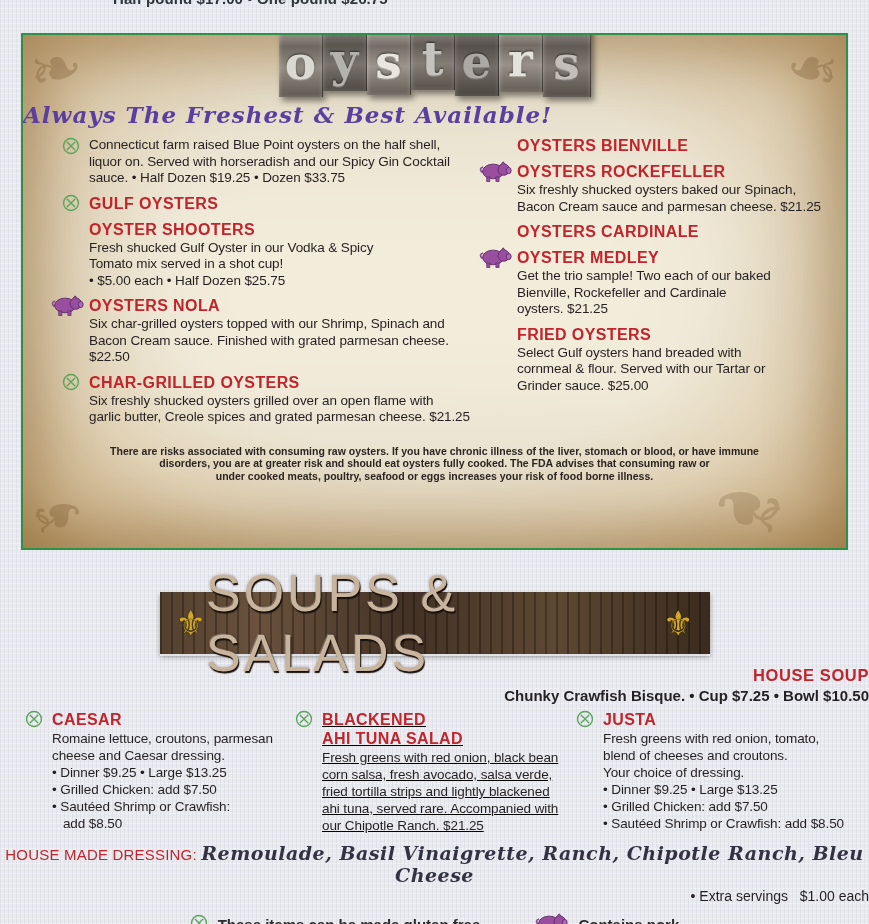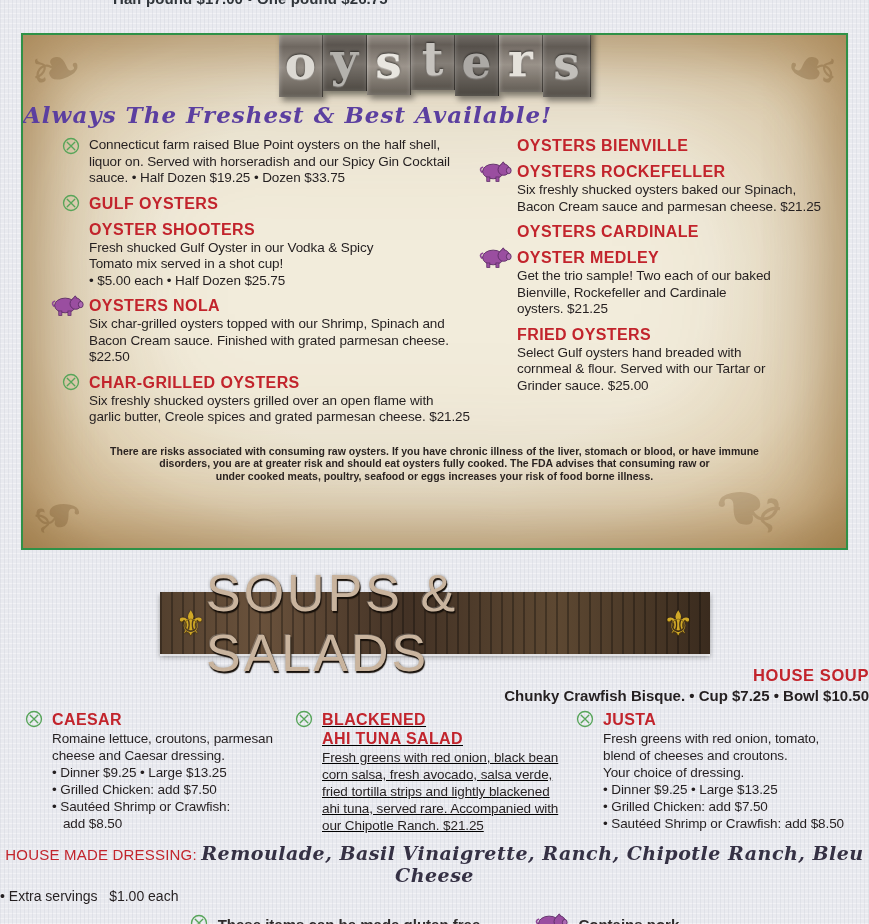--- a/index.html
+++ b/index.html
@@ -91,21 +91,21 @@
   .salad{position:relative;}
   .salad-1{width:240px;flex:none;}
   .salad-2{width:280px;flex:none;margin-left:30px;text-decoration:underline;}
   .salad-3{width:266px;flex:none;margin-left:1px;}
   .salad .iname{font-size:16px;}
   .salad .idesc{line-height:17px;}
 
   .dressing{margin-top:8px;text-align:center;}
   .dlabel{font-size:15px;font-weight:normal;color:#c2242c;letter-spacing:.2px;}
   .dscript{font-family:"DejaVu Serif",serif;font-style:italic;font-weight:bold;font-size:19px;color:#353144;letter-spacing:.5px;}
-  .dextra{margin-top:2px;text-align:left;font-size:14px;color:#241f20;}
+  .dextra{margin-top:2px;text-align:right;font-size:14px;color:#241f20;}
 
   .legend{margin-top:8px;display:flex;justify-content:center;align-items:center;gap:10px;font-size:15px;font-weight:bold;color:#2f2b2c;}
   .legend .gap{width:30px;}
   .legend span{white-space:nowrap;}
 </style>
 </head>
 <body>
 
 <div class="top-cut">Half pound $17.00 • One pound $26.75</div>
 

